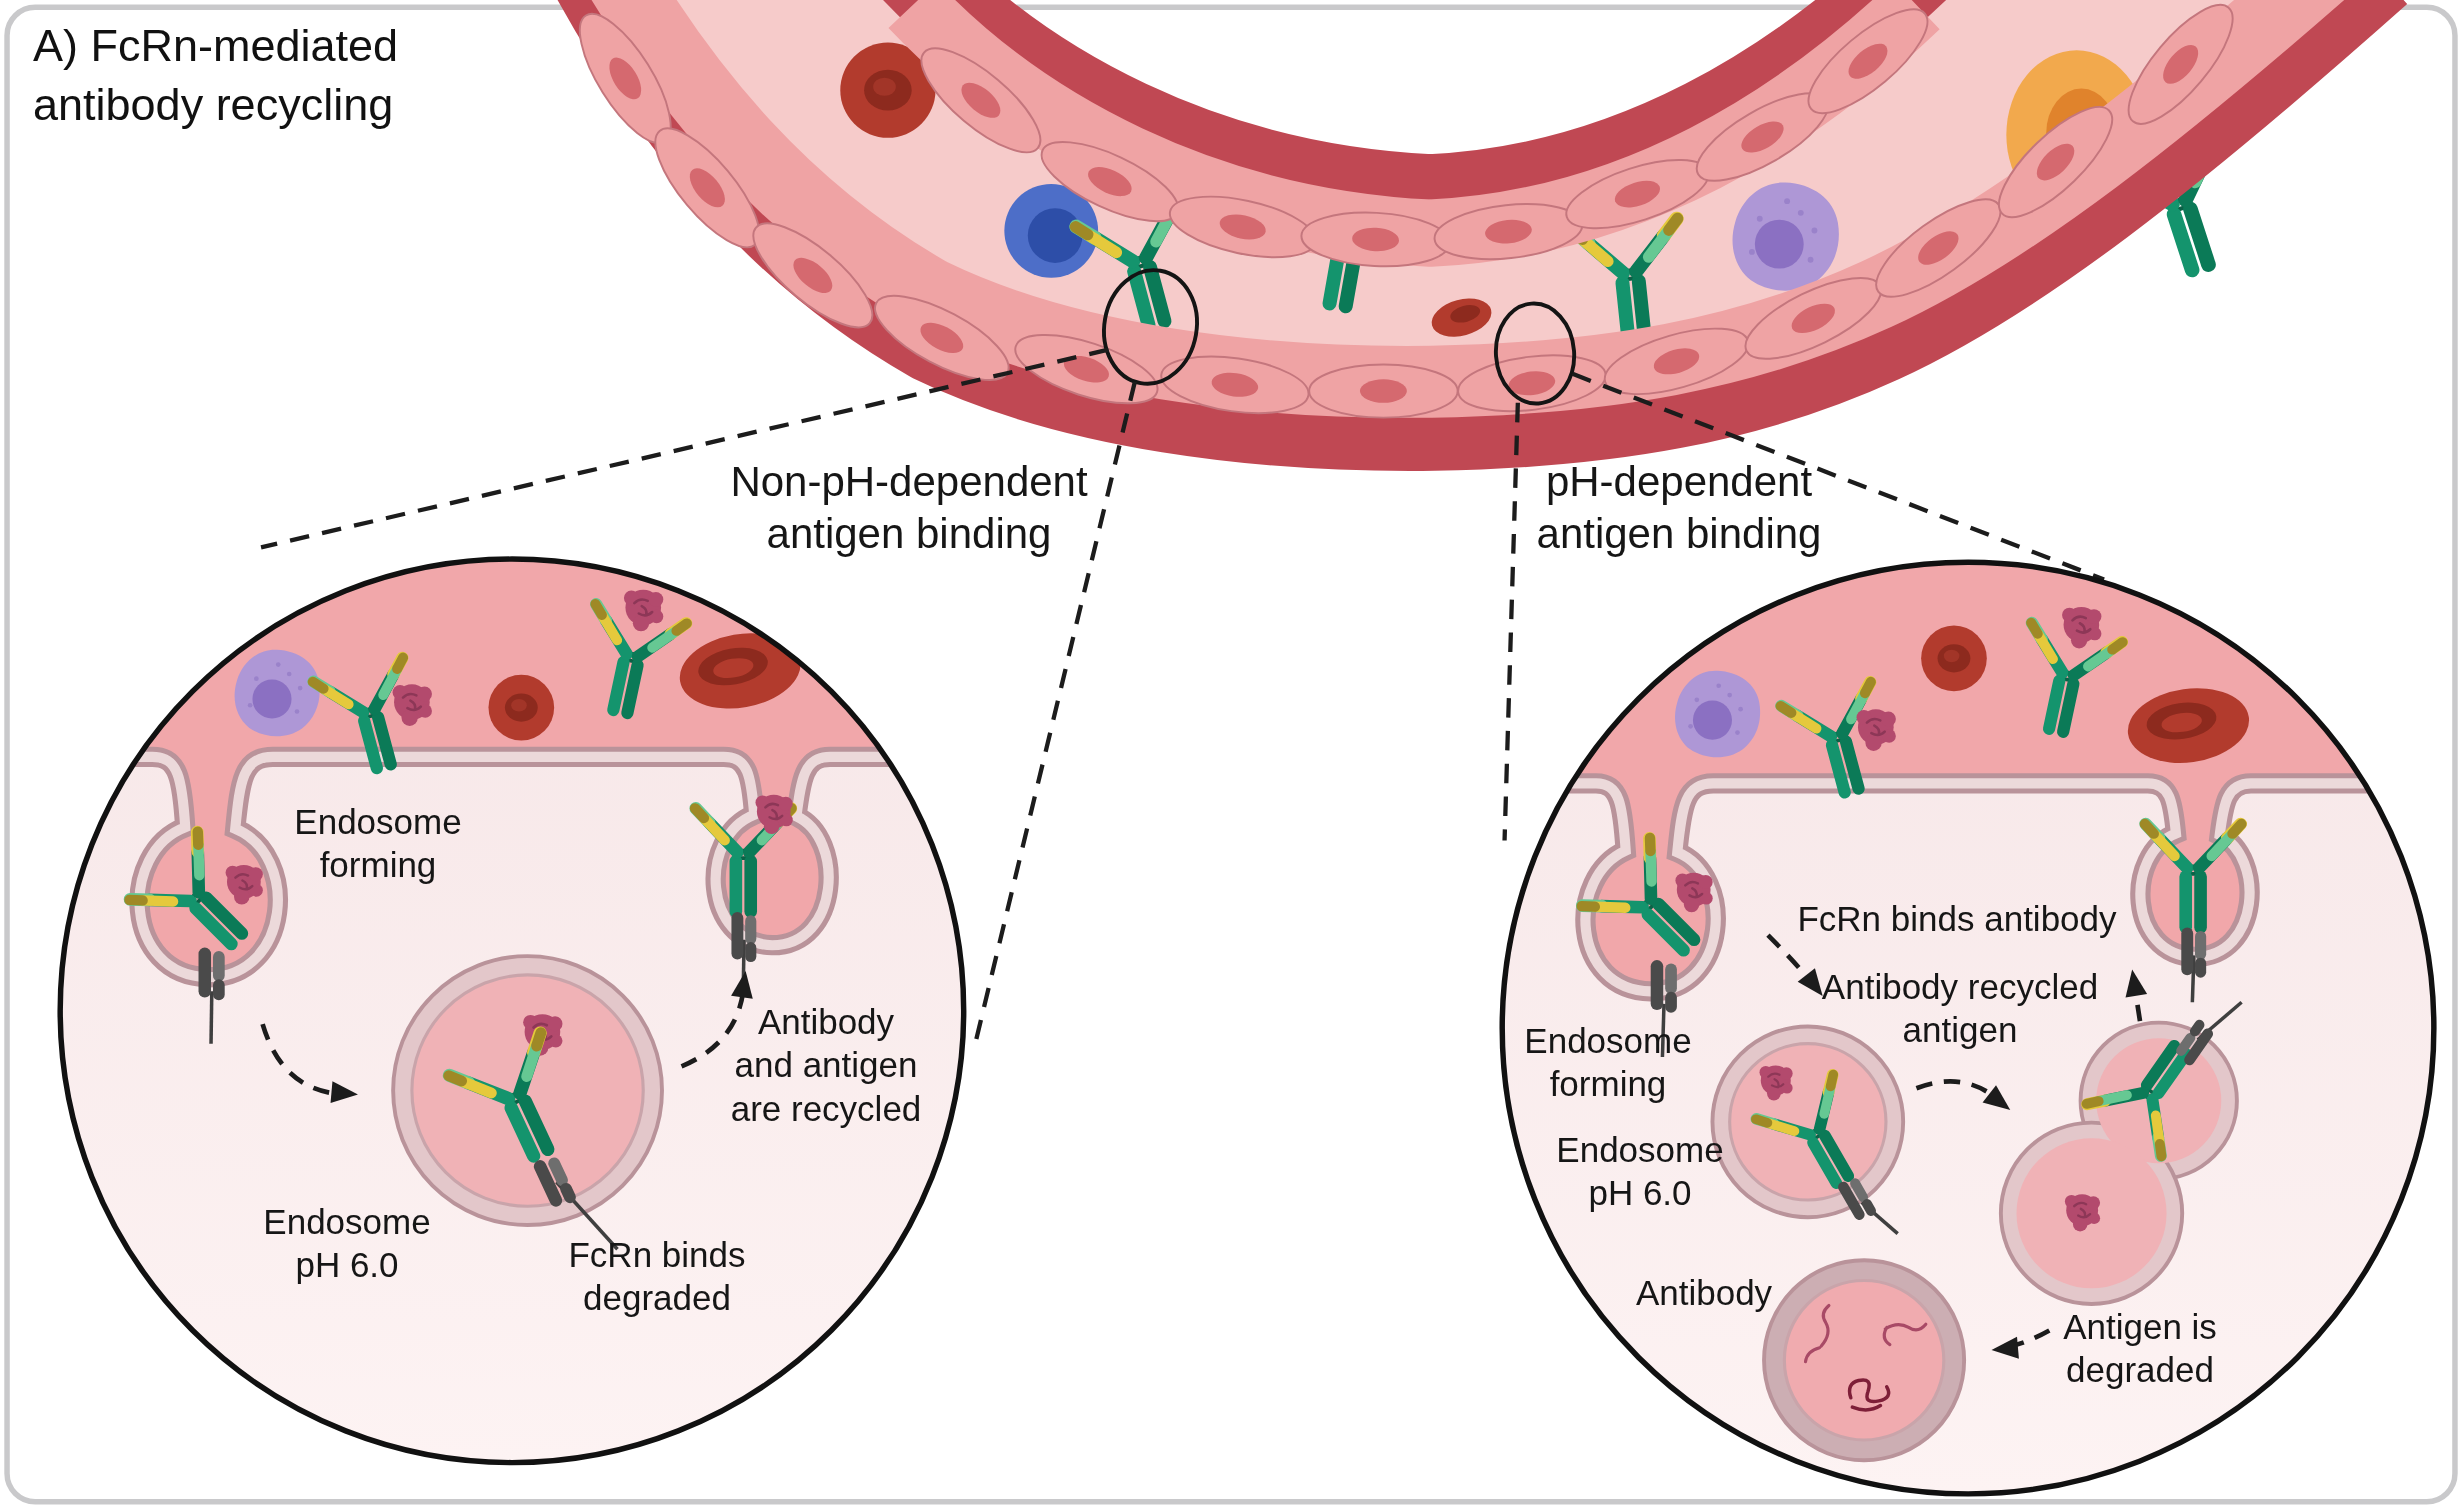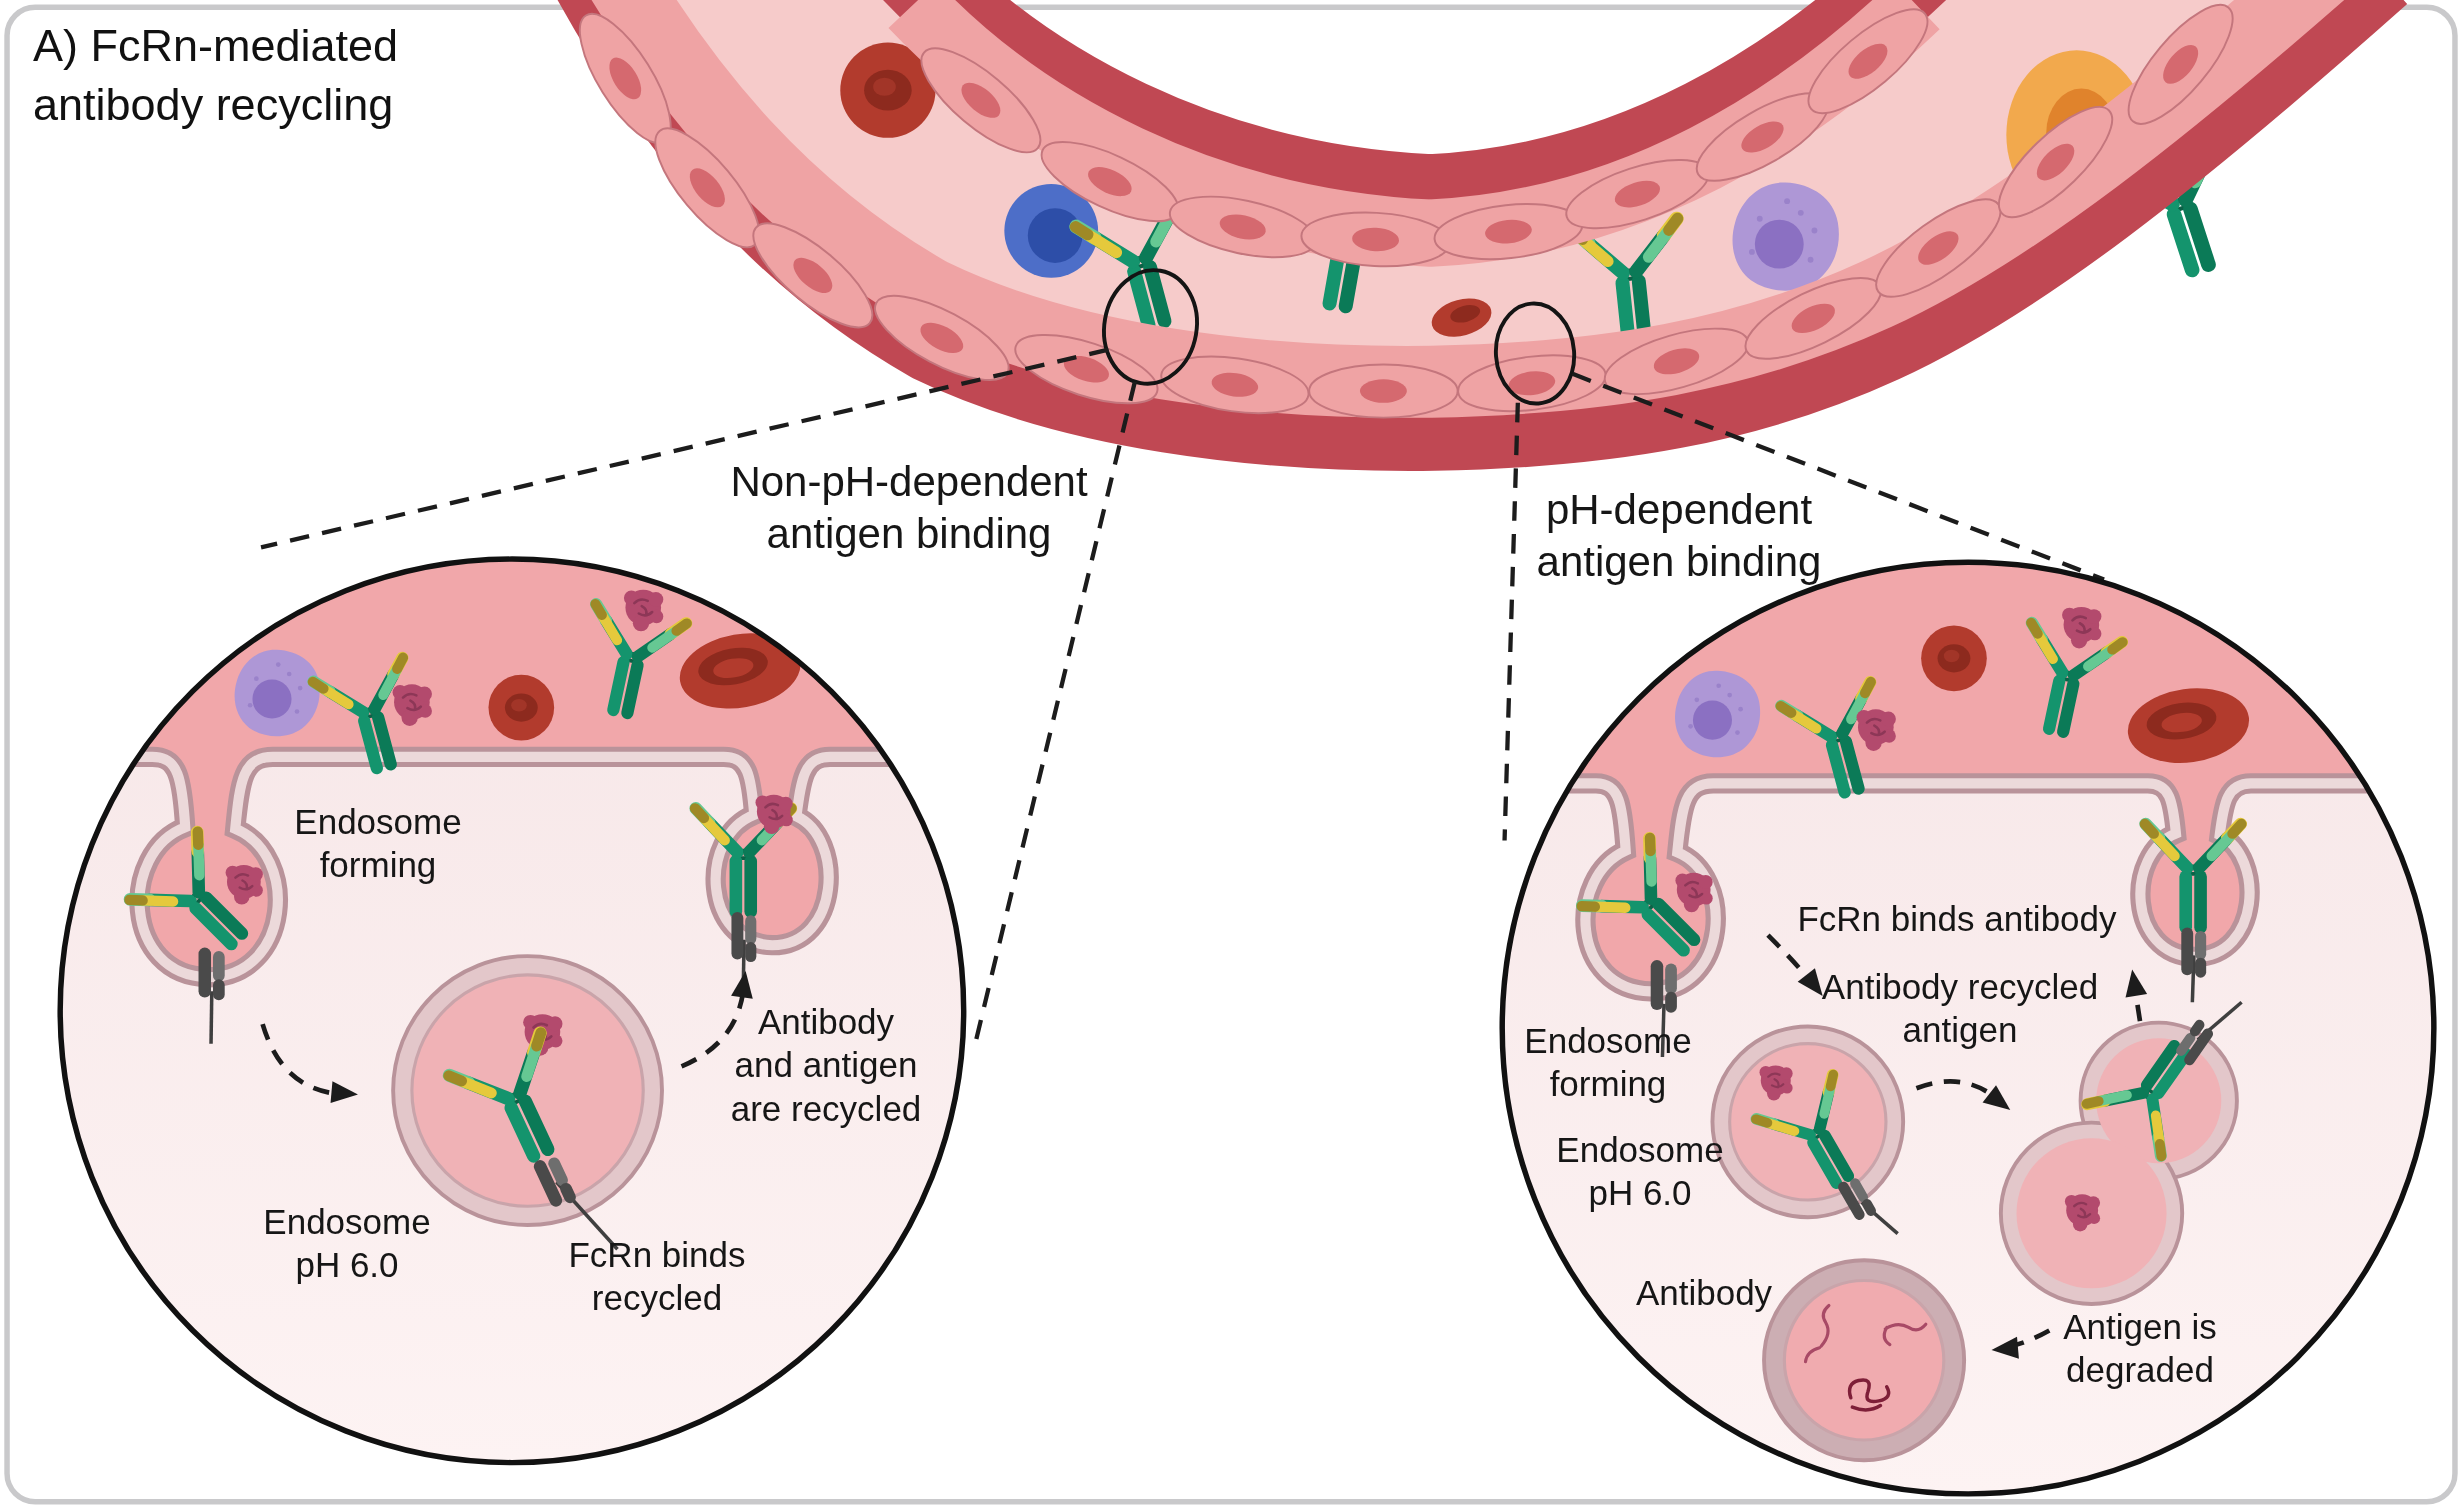--- a/index.html
+++ b/index.html
@@ -385,29 +385,29 @@
       </g>
     </g>
     <circle class="circ" cx="2518" cy="1315" r="596"></circle>
   </g>
 </svg>
 
 <div id="title">A) FcRn-mediated
 antibody recycling</div>
 <div class="lbl hdr" style="left:909px;top:508px">Non-pH-dependent
 antigen binding</div>
-<div class="lbl hdr" style="left:1679px;top:536px">pH-dependent
+<div class="lbl hdr" style="left:1679px;top:508px">pH-dependent
 antigen binding</div>
 
 <div class="lbl" style="left:378px;top:843px">Endosome
 forming</div>
 <div class="lbl" style="left:347px;top:1243px">Endosome
 pH 6.0</div>
 <div class="lbl" style="left:657px;top:1276px">FcRn binds
-recycled</div>
+degraded</div>
 <div class="lbl" style="left:826px;top:1065px">Antibody
 and antigen
 are recycled</div>
 
 <div class="lbl" style="left:1957px;top:919px">FcRn binds antibody</div>
 <div class="lbl" style="left:1960px;top:1008px">Antibody recycled
 antigen</div>
 <div class="lbl" style="left:1608px;top:1062px">Endosome
 forming</div>
 <div class="lbl" style="left:1640px;top:1171px">Endosome

